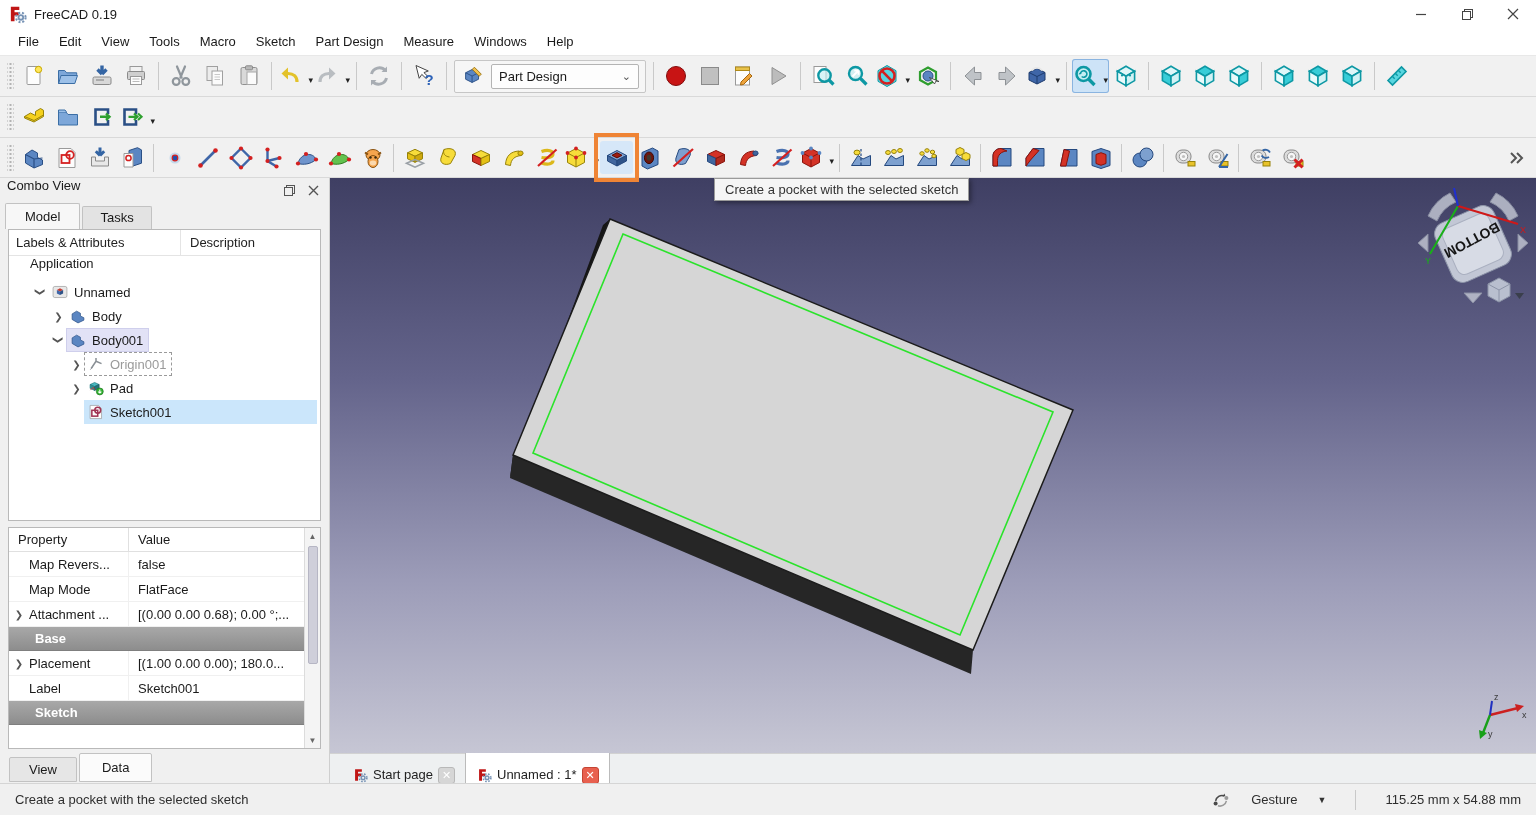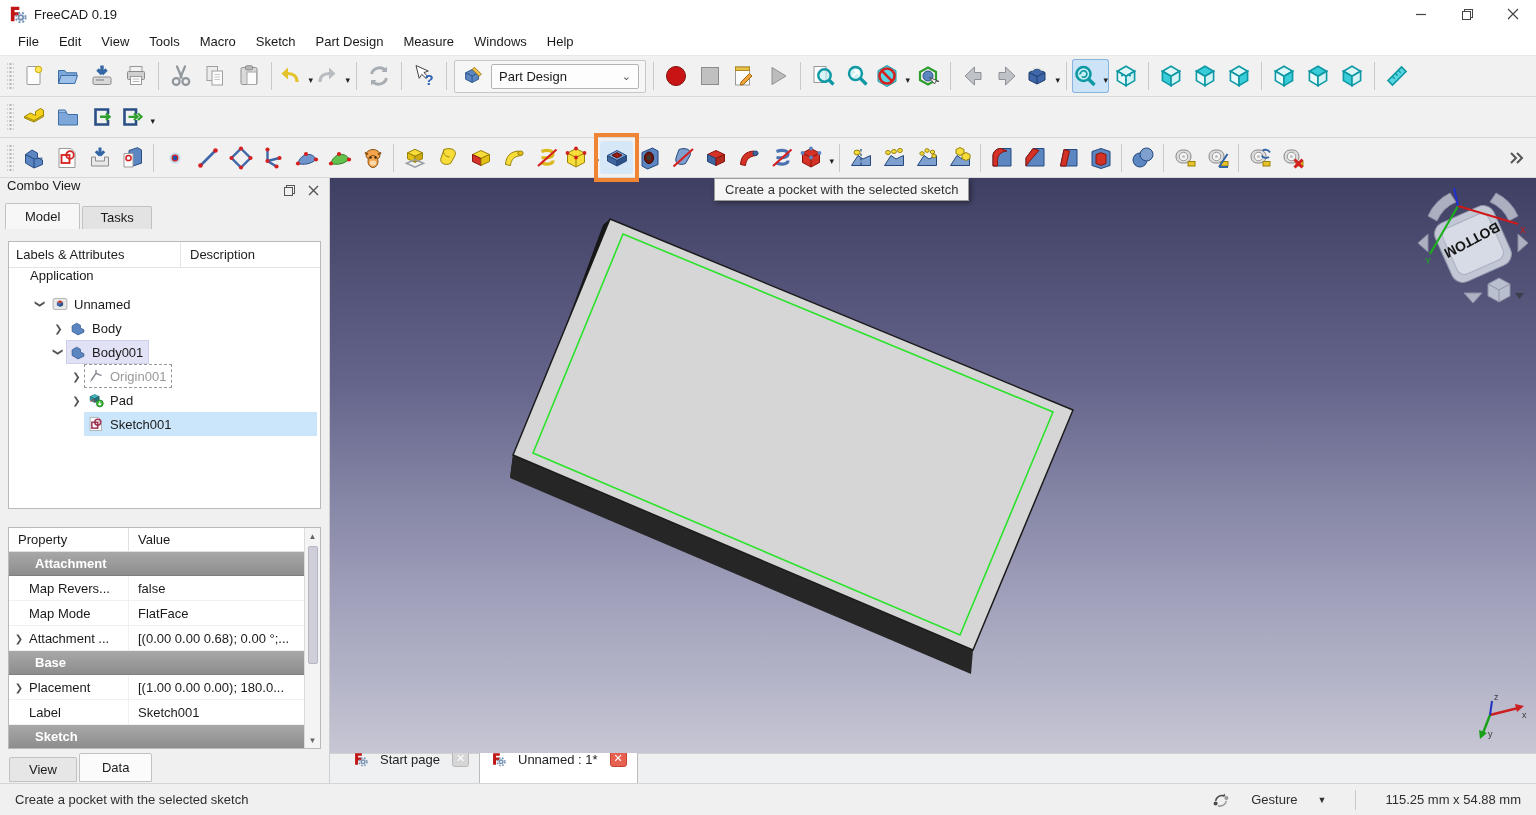--- a/index.html
+++ b/index.html
@@ -38,21 +38,21 @@
 
   
   .main{flex:1;display:flex;min-height:0}
   .dock{width:330px;flex:0 0 330px;background:#f0f0f0;display:flex;flex-direction:column;border-right:1px solid #cfcfcf}
   .dock-title{height:24px;display:flex;padding:0 7px;flex:0 0 auto}
   .dbtns{margin-left:auto;display:flex;gap:12px;color:#333;align-items:center;padding-right:3px}
   .dock-tabs{display:flex;align-items:flex-end;height:27px;padding-left:5px;gap:2px;flex:0 0 auto}
   .ctab{padding:3px 17px 4px;background:#e3e3e3;border:1px solid #c2c2c2;border-bottom:none;border-radius:2px 2px 0 0}
   .ctab.active{background:#f7f7f7;padding:5px 19px;position:relative;z-index:2}
 
-  .tree-wrap{flex:1;margin:12px 8px;background:#fff;border:1px solid #b9b9b9;overflow:hidden;display:flex;flex-direction:column;min-height:0}
+  .tree-wrap{flex:1;margin:0 8px;background:#fff;border:1px solid #b9b9b9;overflow:hidden;display:flex;flex-direction:column;min-height:0}
   .tree-header{display:flex;height:26px;align-items:stretch;border-bottom:1px solid #e4e4e4;color:#222;flex:0 0 auto}
   .tree-header .c1{flex:0 0 172px;padding-left:7px;border-right:1px solid #e4e4e4;display:flex;align-items:center}
   .tree-header .c2{padding-left:9px;display:flex;align-items:center}
   .trow{height:24px;display:flex;}
   .texp{width:15px;flex:0 0 15px;color:#555;font-size:10px;display:flex;align-items:center;justify-content:center}
   .texp.open{transform:rotate(90deg)}
   .titem{display:flex;align-items:center;gap:5px;padding:1px 5px 1px 2px;border:1px solid transparent}
   .titem.hl-lav{background:#e2e2f6;border-color:#cfcfec}
   .titem.dashed{border:1px dashed #9a9a9a}
   .titem.selbg{background:#cbe6fb;flex:1;margin-right:3px}
@@ -81,21 +81,21 @@
   
   .vpcol{flex:1;display:flex;flex-direction:column;min-width:0}
   .viewport{flex:1;position:relative;background:linear-gradient(180deg,#3f3f63 0%,#64648b 35%,#9c9cb8 70%,#c6c6d4 100%);overflow:hidden}
   .plate{position:absolute;inset:0;width:100%;height:100%}
   .tooltip{position:absolute;left:384px;top:0;background:#f5f5f5;border:1px solid #9a9a9a;padding:3px 10px;color:#333;box-shadow:2px 2px 5px rgba(0,0,0,.4);white-space:nowrap;z-index:4}
   .navcube{position:absolute;top:2px;right:4px}
   .axiscross{position:absolute;bottom:12px;right:8px}
 
   
   .mditabs{height:30px;background:#eef0f1;border-top:1px solid #d2d2d2;display:flex;align-items:flex-end;padding-left:12px;flex:0 0 auto}
-  .mtab{height:29px;display:flex;align-items:flex-end;gap:12px;padding:16px 10px;color:#222}
+  .mtab{height:29px;display:flex;align-items:flex-start;gap:5px;padding:16px 10px;color:#222}
   .mtab.active{background:#fff;border:1px solid #bbb;border-bottom:none;border-radius:3px 3px 0 0}
   .mclose{width:17px;height:17px;border-radius:3px;display:flex;align-items:center;justify-content:center;font-size:11px;line-height:1}
   .mclose.gray{background:#d6d6d6;border:1px solid #b8b8b8;color:#fff}
   .mclose.red{background:#e8604f;border:1px solid #c44434;color:#fff}
 
   
   .statusbar{height:32px;background:#f0f0f0;border-top:1px solid #d5d5d5;display:flex;align-items:center;padding:0 15px;flex:0 0 auto;color:#2e2e2e}
   .sb-right{margin-left:auto;display:flex;align-items:center;gap:20px}
   .vsep{width:1px;height:20px;background:#c9c9c9;margin:0 9px}
   .sbcaret{font-size:9px;color:#333}
@@ -819,23 +819,20 @@
             </div>
           </div>
       </div>
       <div class="props">
         <div class="props-main">
           <div class="prop-header">
             <span class="c1">Property</span>
             <span class="c2">Value</span>
           </div>
           <div id="prows">
-              <div class="pgroup">
-                <span class="pgtext">Attachment</span>
-              </div>
               <div class="prow">
                 <span class="pexp"></span>
                 <span class="plabel">Map Revers...</span>
                 <span class="pvalue">false</span>
               </div>
               <div class="prow">
                 <span class="pexp"></span>
                 <span class="plabel">Map Mode</span>
                 <span class="pvalue">FlatFace</span>
               </div>

